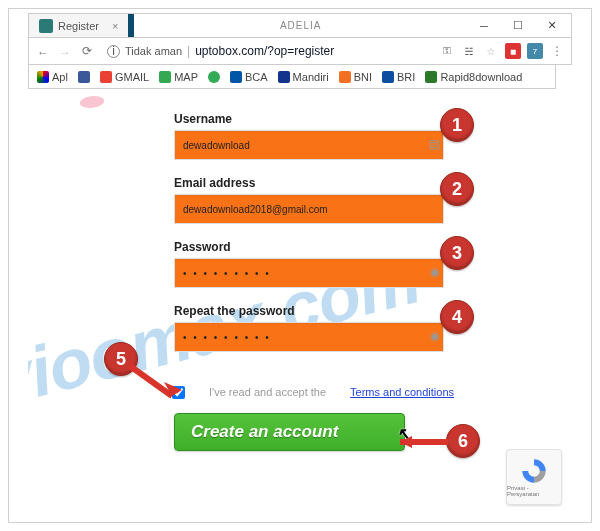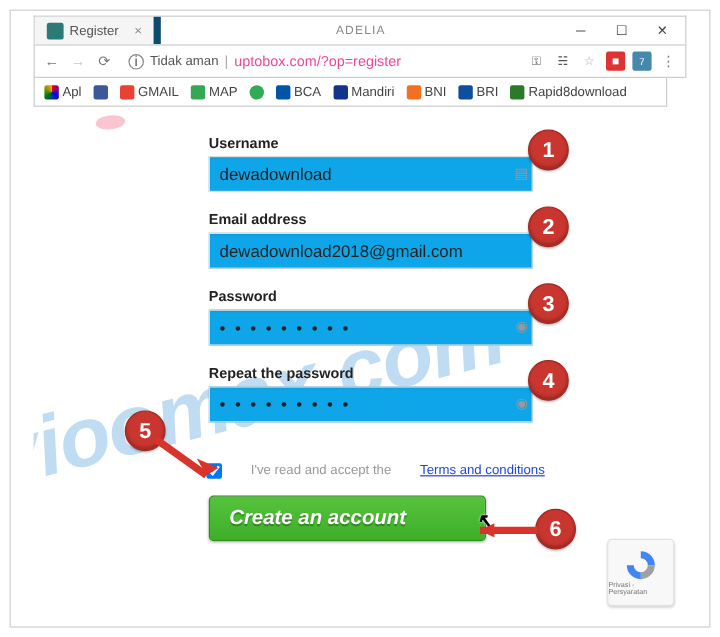--- a/index.html
+++ b/index.html
@@ -54,21 +54,21 @@
     font-size: 12px;
     color: #555;
     padding: 0 6px;
     gap: 6px;
     background:#fff;
   }
   .nav-icon { color:#777; width:16px; text-align:center;}
   .url-box { display:flex; align-items:center; gap:5px; flex:1; border-radius:12px; padding:2px 6px;}
   .insecure { font-size:11px; color:#555;}
   .url-sep { color:#aaa;}
-  .url-text { color:#ec4899; font-size:12px; }
+  .url-text { color:#0f172a; font-size:12px; }
   .right-icons { display:flex; gap:6px; align-items:center;}
   .ext-icon { width:16px; height:16px; display:inline-flex; align-items:center; justify-content:center; font-size:10px; border-radius:2px;}
   .bookbar {
     position: absolute;
     top: 65px; left: 28px; right: 44px;
     height: 24px;
     border: 1px solid #ccc;
     border-top:none;
     display: flex;
     align-items: center;
@@ -83,21 +83,21 @@
   
   .page {
     position:absolute;
     top: 90px; left: 28px; right: 28px; bottom: 18px;
     background:#fff;
     overflow:hidden;
   }
   .pink-smudge { position:absolute; top:6px; left:52px; width:24px; height:12px; background:#f7b6c6; border-radius:50%; transform:skewX(-20deg); opacity:.8;}
   .form-area { position:absolute; top:22px; left:146px; width:280px;}
   .flabel { font-size:12px; font-weight:bold; color:#222; margin-bottom:4px; display:block;}
-  .finput { width:270px; height:30px; border:1px solid #ddd; box-shadow: inset 0 1px 2px rgba(0,0,0,.06); padding: 4px 28px 4px 8px; font-size:14px; color:#222; margin-bottom:16px; background:#0ea5e9;}
+  .finput { width:270px; height:30px; border:1px solid #ddd; box-shadow: inset 0 1px 2px rgba(0,0,0,.06); padding: 4px 28px 4px 8px; font-size:10px; color:#222; margin-bottom:16px; background:#f97316;}
   .field-wrap { position:relative; }
   .field-icon { position:absolute; right:14px; top:7px; color:#999; font-size:12px;}
   .dots { letter-spacing:2px; }
   .tc-row { display:flex; gap:24px; font-size:11px; color:#999; margin-top:18px; margin-bottom:14px; margin-left:-2px;}
   .tc-link { color:#2244dd; text-decoration:underline;}
   .create-btn {
     width:231px; height:38px; background:linear-gradient(#55c33b,#3fae29);
     border:1px solid #2f8e1d; border-radius:4px;
     color:#fff; font-size:17px; font-style:italic; font-weight:bold;
     text-shadow:0 1px 1px rgba(0,0,0,.3);

